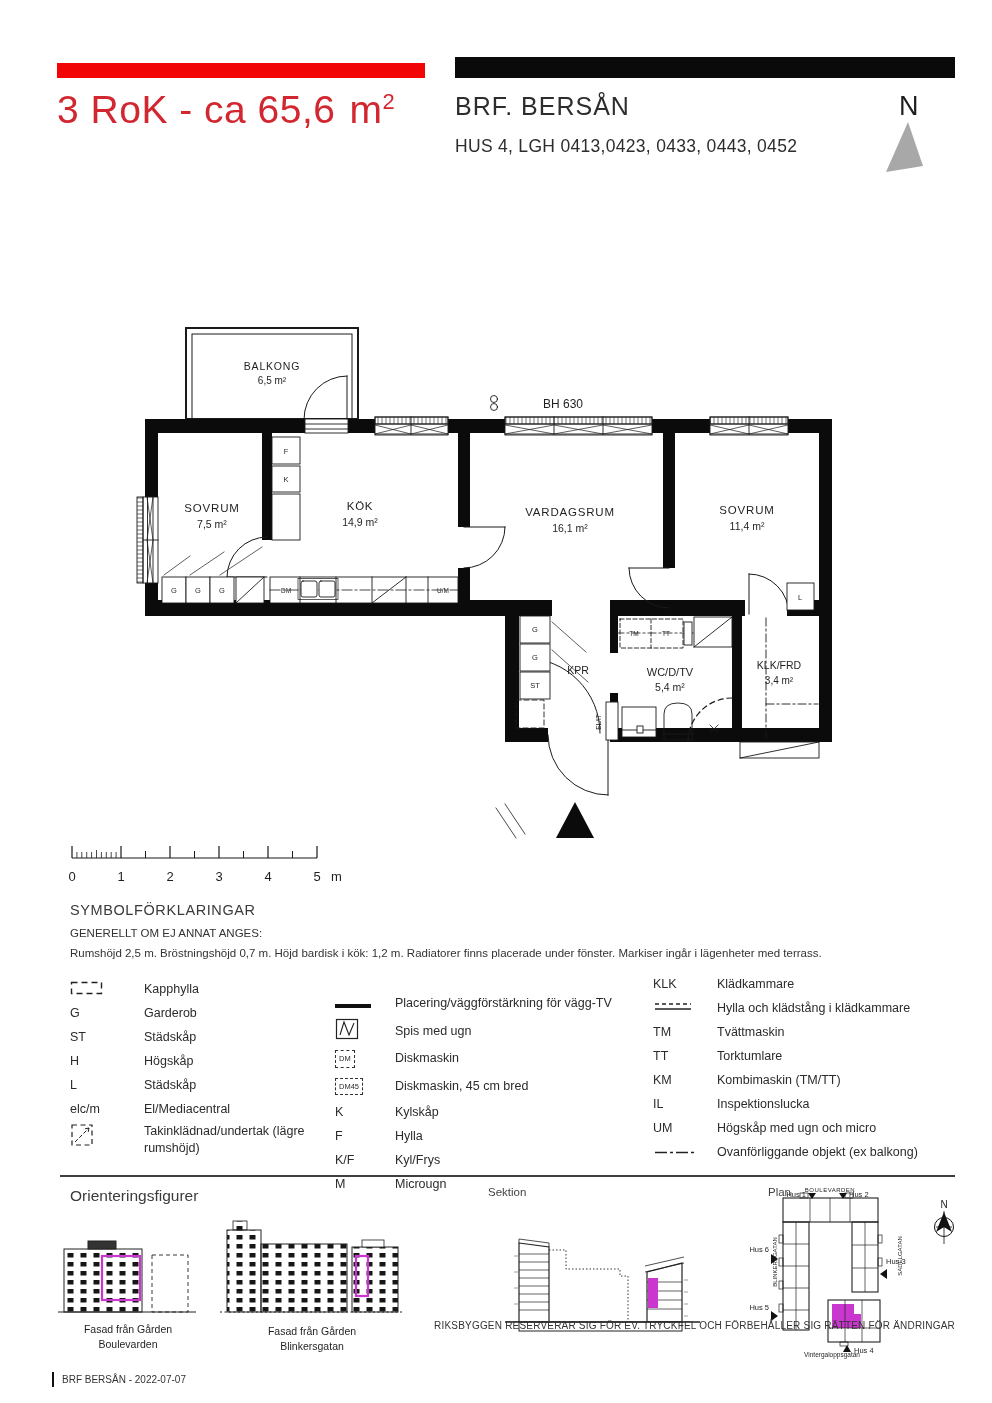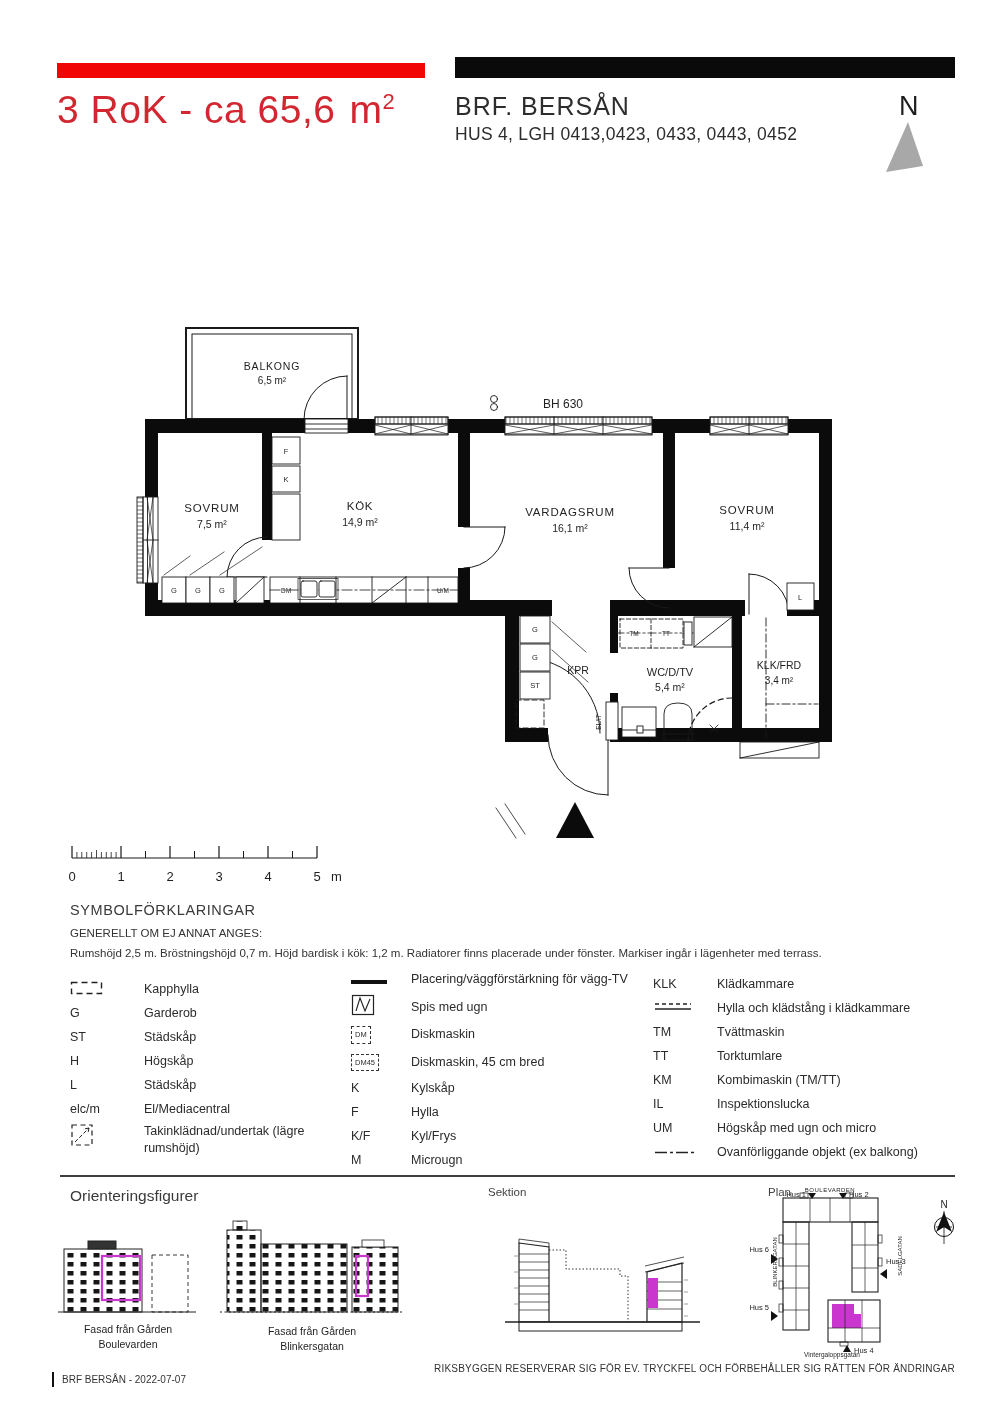--- a/index.html
+++ b/index.html
@@ -5,43 +5,43 @@
   html,body{margin:0;padding:0;background:#888;}
   #page{position:relative;width:992px;height:1403px;background:#ffffff;margin:0 auto;
         font-family:"Liberation Sans",sans-serif;color:#222;overflow:hidden;}
   .abs{position:absolute;}
   #red-bar{left:57px;top:63px;width:368px;height:15px;background:#f20505;}
   #black-bar{left:455px;top:57px;width:500px;height:21px;background:#0a0a0a;}
   #page-title{left:57px;top:88px;font-size:39px;color:#d22730;letter-spacing:0.5px;white-space:nowrap;}
   #page-title .unit{margin-left:14px;}
   #page-title sup{font-size:22px;}
   #project-title{left:455px;top:92px;font-size:25px;color:#2d2d2d;letter-spacing:1px;}
-  #project-subtitle{left:455px;top:124px;font-size:17.5px;color:#2d2d2d;letter-spacing:0.3px;}
+  #project-subtitle{left:455px;top:136px;font-size:17.5px;color:#2d2d2d;letter-spacing:0.3px;}
   #symbols-block{left:70px;top:902px;width:880px;}
   #symbols-heading{font-size:14.5px;color:#3a3a3a;letter-spacing:0.6px;margin:0 0 9px 0;font-weight:normal;}
   .note{font-size:11.5px;color:#333;margin:8px 0;}
   .lcol{position:absolute;}
   #lcol1{left:70px;top:977px;width:262px;}
-  #lcol2{left:335px;top:966px;width:318px;margin-left:16px;}
+  #lcol2{left:335px;top:990px;width:318px;}
   #lcol3{left:653px;top:972px;width:300px;}
   .lrow{display:flex;align-items:center;height:24px;}
   .lrow.tall{height:27.5px;}
   .lrow.xtall{height:42px;align-items:flex-start;padding-top:2px;}
   #lcol1 .lsym{width:74px;}#lcol2 .lsym{width:60px;}#lcol3 .lsym{width:64px;}
   .lsym{flex:none;font-size:12.5px;color:#2b2b2b;}
   .llab{font-size:12.5px;color:#2b2b2b;line-height:1.35;}
   #lcol1 .llab{width:180px;}
   .dashedbox{display:inline-block;border:1.2px dashed #333;font-size:7.5px;padding:4px 3px;line-height:1;color:#2b2b2b;}
   #divider{left:60px;top:1175px;width:895px;height:2px;background:#3f3f3f;}
   #orient-heading{left:70px;top:1187px;font-size:15.5px;color:#3a3a3a;}
   #sektion-label{left:488px;top:1186px;font-size:11.5px;color:#444;}
   #plan-label{left:727px;top:1186px;font-size:11.5px;color:#444;margin-left:41px;}
   #footer-left{left:52px;top:1360px;font-size:10px;color:#333;display:flex;align-items:center;margin-top:12px;}
   #footer-left .bar{display:inline-block;width:2px;height:15px;background:#111;margin-right:8px;}
-  #footer-right{right:37px;top:1363px;font-size:10px;color:#333;letter-spacing:0.2px;}
+  #footer-right{right:37px;top:1320px;font-size:10px;color:#333;letter-spacing:0.2px;}
   svg{position:absolute;left:0;top:0;}
   svg text{font-family:"Liberation Sans",sans-serif;fill:#1f1f1f;}
   .roomname{letter-spacing:0.8px;}
 </style>
 </head>
 <body>
 
 <div id="page">
 
   <svg width="992" height="1403" viewBox="0 0 992 1403">

